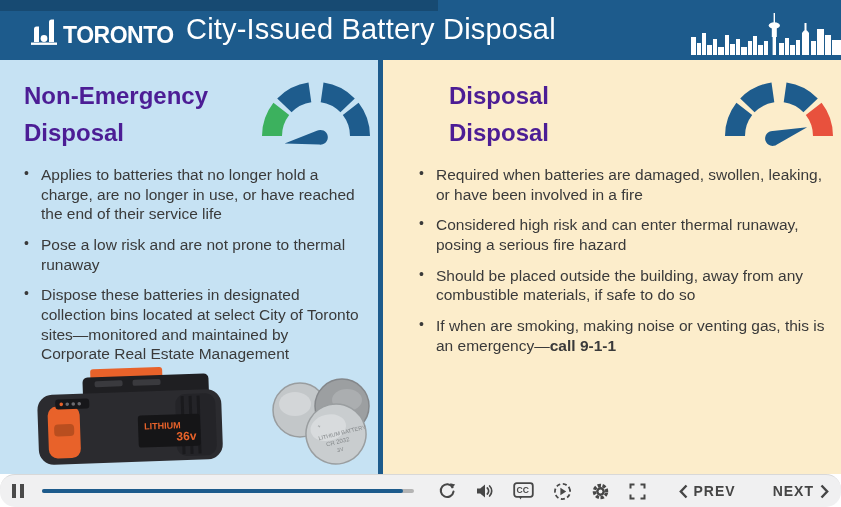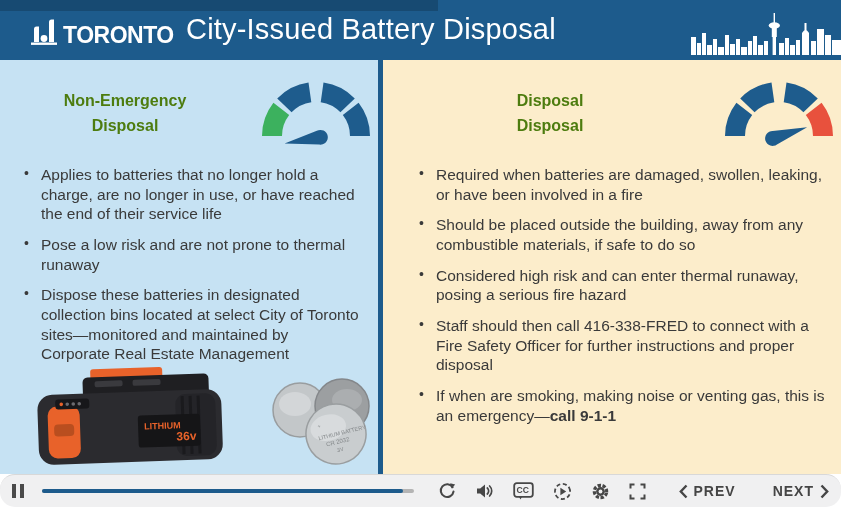--- a/index.html
+++ b/index.html
@@ -17,21 +17,21 @@
   
   .content { display:flex; width:100%; height:414px; }
   .panel { height:100%; position:relative; }
   .panel-left  { width:414px; background:#c6e2f3; }
   .divider { width:8px; height:100%; background:#1d5b8c; }
   .panel-right { flex:1; background:#fcedcb; }
 
   .panel-head { display:flex; align-items:center; padding-top:14px; }
   .panel-left  .panel-head { padding-left:24px; gap:28px; }
   .panel-right .panel-head { padding-left:66px; gap:66px; }
-  .panel-title { font-size:16px; font-weight:bold; color:#4d7c0f; text-align:center; line-height:1.55; width:202px; }
+  .panel-title { font-size:24px; font-weight:bold; color:#4c1d95; line-height:1.55; width:202px; }
   .gauge { flex:none; }
 
   ul.bullets { list-style:none; margin-top:11px; font-size:15.5px; color:#3a3a3a; line-height:1.27; }
   .panel-left  ul.bullets { padding:0 18px 0 24px; }
   .panel-right ul.bullets { padding:0 12px 0 36px; }
   ul.bullets li { position:relative; padding-left:17px; margin-bottom:11px; }
   ul.bullets li::before { content:"•"; position:absolute; left:0; top:0; font-size:14px; color:#3a3a3a; }
   ul.bullets b { font-weight:bold; }
 
   .battery-row { position:absolute; left:26px; bottom:4px; display:flex; align-items:flex-end; gap:28px; }
@@ -205,23 +205,22 @@
             </g>
             <g transform="translate(54,65) rotate(-18)">
               <path d="M 38 0 L 4 -7 A 7.4 7.4 0 1 0 4 7 Z" fill="#1e5c8d"></path>
             </g>
           </svg>
         </span>
       </div>
 
       <ul class="bullets">
         <li>Required when batteries are damaged, swollen, leaking, or have been involved in a fire</li>
+        <li>Considered high risk and can enter thermal runaway, posing a serious fire hazard</li>
         <li>Should be placed outside the building, away from any combustible materials, if safe to do so</li>
-        <li>Considered high risk and can enter thermal runaway, posing a serious fire hazard</li>
-        <li>Staff should then call 416-338-FRED to connect with a Fire Safety Officer for further instructions and proper disposal</li>
         <li><span>If when are smoking, making noise or venting gas, this is an emergency—</span><b>call 9-1-1</b></li>
       </ul>
     </section>
   </div>
 
   <div class="player">
     <div class="pause-btn">
         <span></span>
         <span></span>
       </div>

